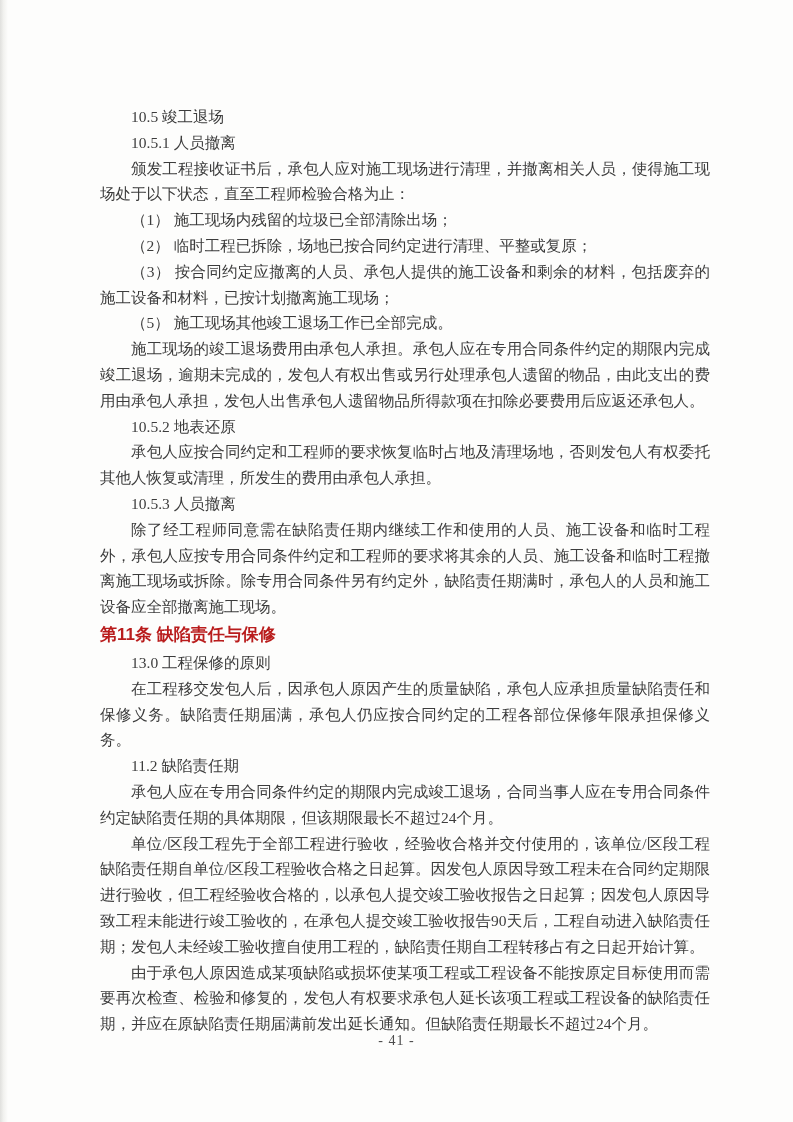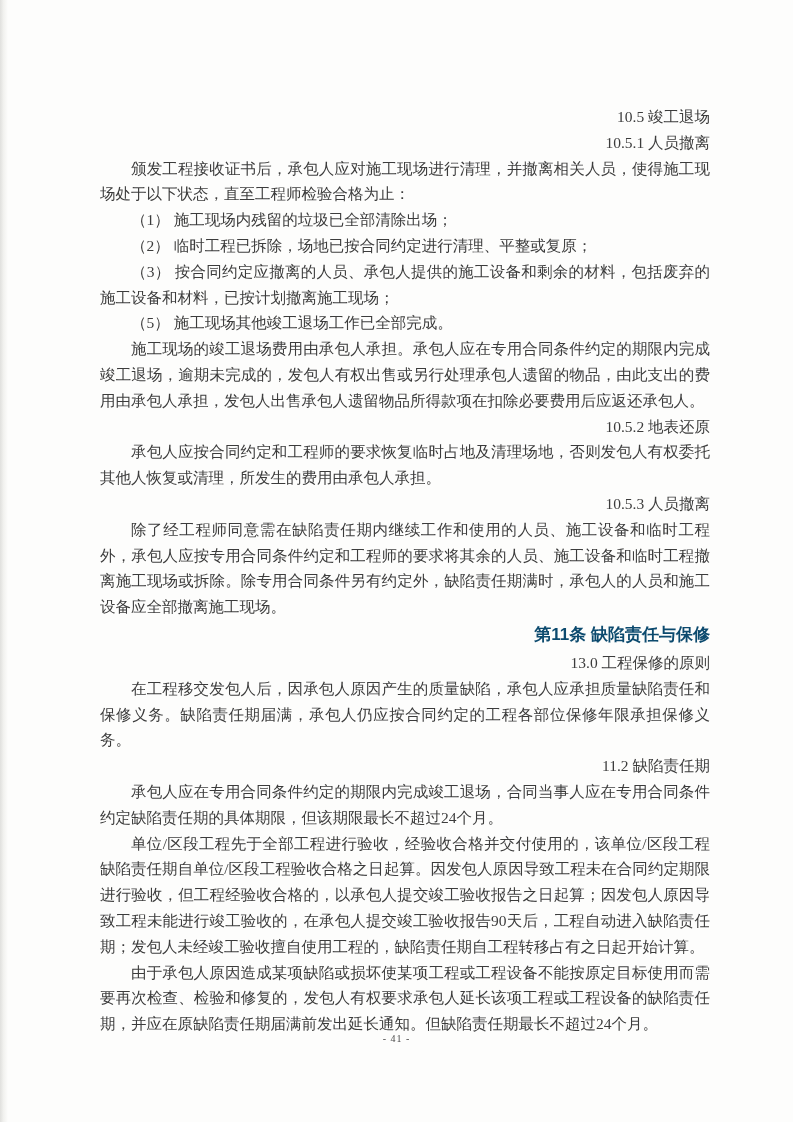--- a/index.html
+++ b/index.html
@@ -31,39 +31,39 @@
     color: #3c3c3c;
     font-size: 15.5px;
     line-height: 25.8px;
     text-align: justify;
   }
   p.block {
     margin: 0;
     text-indent: 2em;
   }
   p.subheading {
-    text-align: right;
+    text-align: left;
   }
   p.heading {
     text-indent: 0;
-    text-align: right;
+    text-align: left;
     font-family: "Liberation Sans", "DejaVu Sans", sans-serif;
     font-weight: bold;
     font-size: 17px;
-    color: #0c4a6e;
+    color: #b91c1c;
     line-height: 28px;
     margin: 1px 0;
   }
   .page-footer {
     position: absolute;
     left: 0; right: 0;
     top: 1033px;
     text-align: center;
     color: #4b4b4b;
-    font-size: 10px;
+    font-size: 14px;
     letter-spacing: 1px;
     font-family: "Liberation Serif", "DejaVu Serif", serif;
   }
 </style>
 </head>
 <body>
 
 <div class="page">
   <div class="scan-edge"></div>
   <main class="content">

